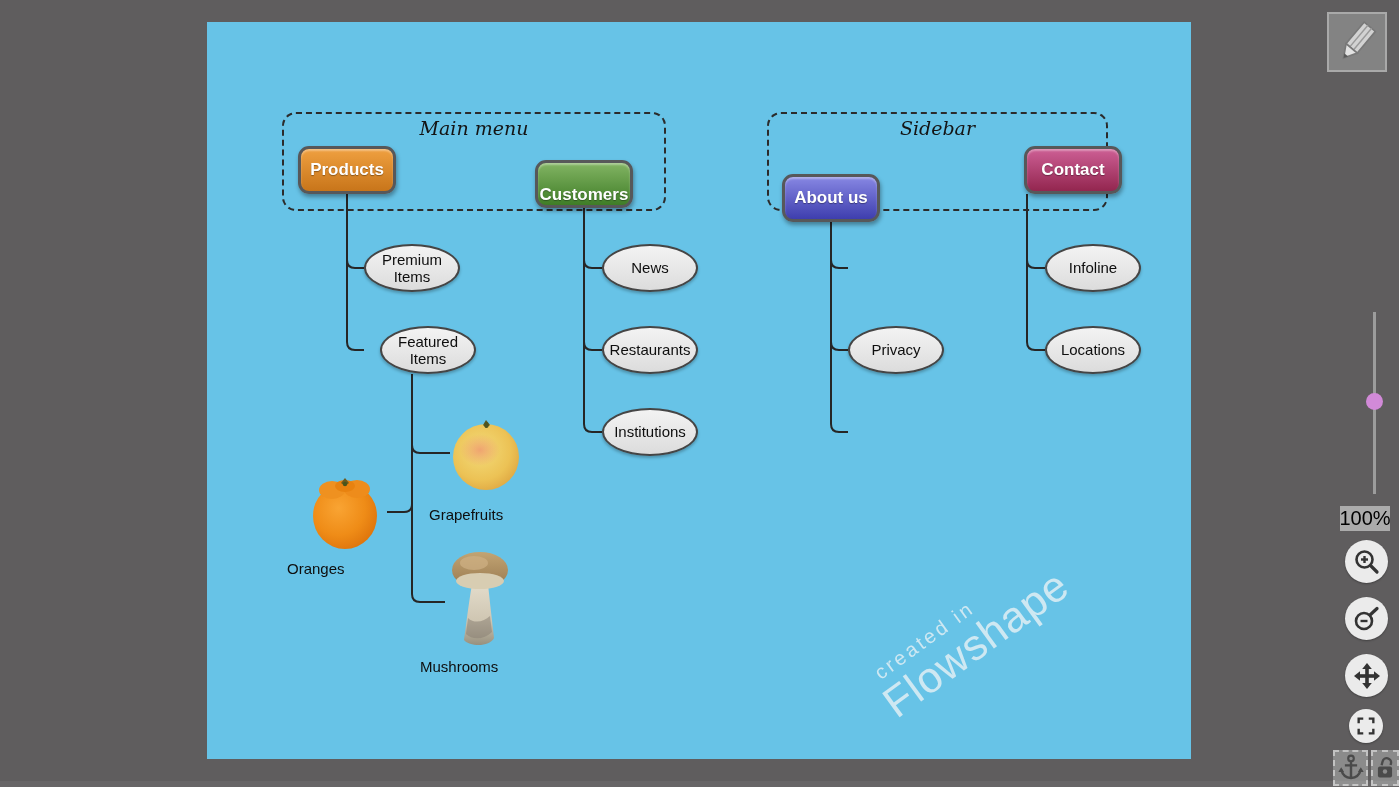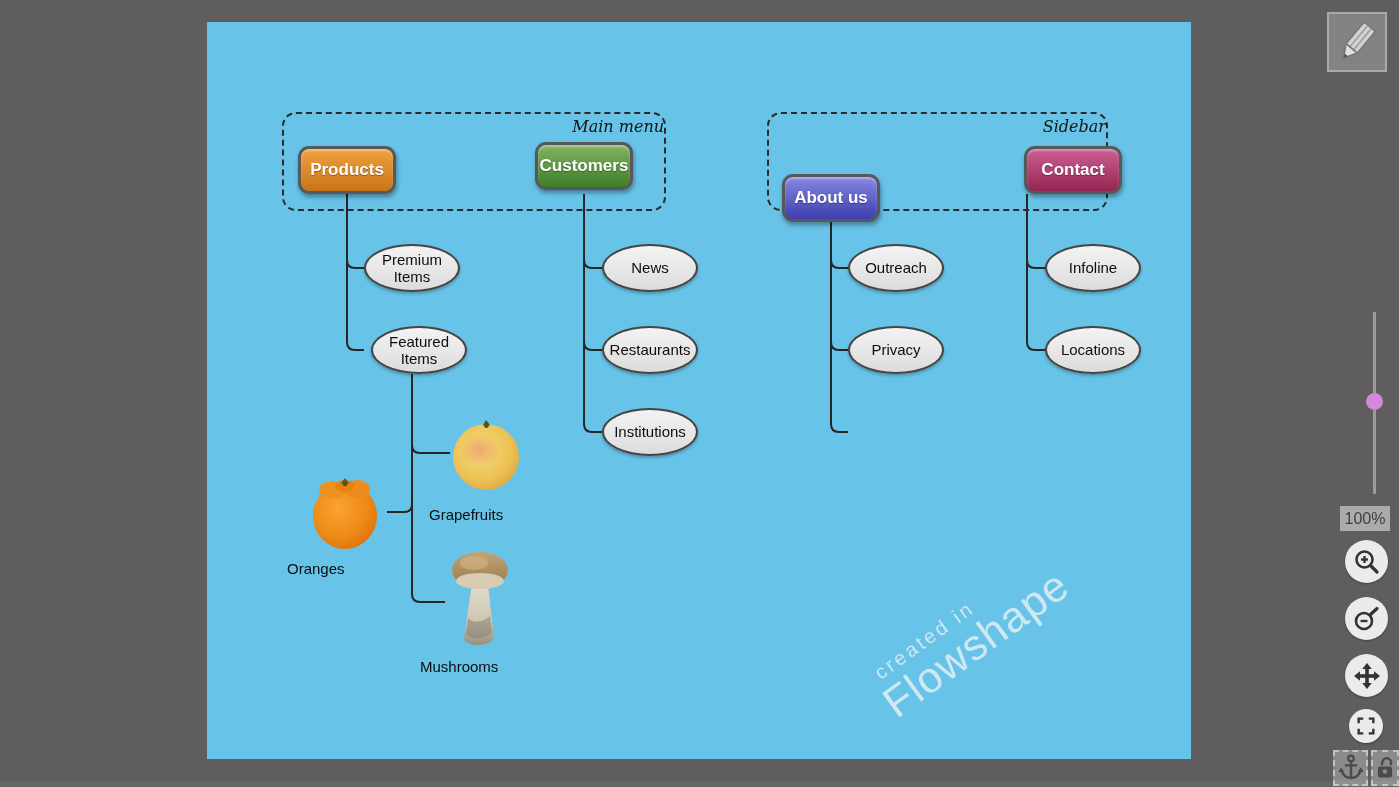--- a/index.html
+++ b/index.html
@@ -6,32 +6,32 @@
   html,body { width:1399px; height:787px; overflow:hidden; background:#5f5d5e;
     font-family:"Liberation Sans", sans-serif; }
   #stage { position:absolute; inset:0; width:1399px; height:787px; background:#5f5d5e; }
 
   
   .canvas { position:absolute; left:207px; top:22px; width:984px; height:737px; background:#67c3e7; }
   .connectors { position:absolute; left:0; top:0; }
 
   
   .group { position:absolute; border:2px dashed #2b2b2b; border-radius:14px; }
-  .group-title { display:block; text-align:right; margin-top:3px;
-    font-family:"DejaVu Serif", serif; font-style:italic; font-size:16px; color:#141414; }
+  .group-title { display:block; text-align:center; margin-top:3px;
+    font-family:"DejaVu Serif", serif; font-style:italic; font-size:19px; color:#141414; }
   .g-main { left:75px; top:90px; width:384px; height:99px; }
   .g-side { left:560px; top:90px; width:341px; height:99px; }
 
   
   .btn { position:absolute; width:98px; height:48px; border:3px solid #57585a; border-radius:11px;
     display:flex; align-items:center; justify-content:center;
     box-shadow:1px 3px 4px rgba(0,0,0,.35), inset 0 2px 2px rgba(255,255,255,.35);
     color:#fff; font-weight:bold; font-size:17px; text-shadow:0 1px 1px rgba(0,0,0,.35); cursor:pointer; }
   .btn-products  { left:91px;  top:124px; background:linear-gradient(180deg,#efa040,#c8751a);align-items:center; }
-  .btn-customers { left:328px; top:120px; background:linear-gradient(180deg,#82b463,#3f7d27); }
+  .btn-customers { left:328px; top:138px; background:linear-gradient(180deg,#82b463,#3f7d27);align-items:flex-end; }
   .btn-about     { left:575px; top:124px; background:linear-gradient(180deg,#8787e3,#3e3eae);margin-top:28px; }
   .btn-contact   { left:817px; top:124px; background:linear-gradient(180deg,#cd5f95,#93264f); }
 
   
   .node { position:absolute; width:96px; height:48px; border:2px solid #454545; border-radius:50%;
     background:linear-gradient(180deg,#f3f3f3,#dcdcdc);
     display:flex; align-items:center; justify-content:center;
     box-shadow:0 2px 3px rgba(0,0,0,.25); cursor:pointer; }
   .node-label { font-size:15px; color:#0e0e0e; text-align:center; white-space:pre-line; line-height:1.15; }
   .node.wide { width:113px; }
@@ -46,21 +46,21 @@
   .wm1 { display:block; font-size:20px; letter-spacing:3px; padding-left:10px; }
   .wm2 { display:block; font-size:43px; letter-spacing:1px; line-height:1.0; }
 
   
   .tool-square { position:absolute; left:1327px; top:12px; width:60px; height:60px;
     background:#838383; border:2px solid #a9a9a9; display:flex; align-items:center; justify-content:center; cursor:pointer; }
   .slider-track { position:absolute; left:1373px; top:312px; width:3px; height:182px; background:#9c9c9c; cursor:pointer; }
   .slider-thumb { position:absolute; left:1366px; top:393px; width:17px; height:17px; border-radius:50%;
     background:#d28ad8; cursor:grab; }
   .zoom-label { position:absolute; left:1340px; top:506px; width:50px; height:25px; background:#ababab;
-    color:#404040; font-size:16px; display:flex; align-items:center; justify-content:center; }
+    color:#000000; font-size:20px; display:flex; align-items:center; justify-content:center; }
   .round-btn { position:absolute; border-radius:50%; background:#ebebeb;
     display:flex; align-items:center; justify-content:center;
     box-shadow:0 1px 2px rgba(0,0,0,.3); cursor:pointer; }
   .rb-lg { width:43px; height:43px; }
   .rb-sm { width:34px; height:34px; }
   .b-zoomin  { left:1345px; top:540px; }
   .b-zoomout { left:1345px; top:597px; }
   .b-pan     { left:1345px; top:654px; }
   .b-full    { left:1349px; top:709px; }
   .pin-btn { position:absolute; top:750px; height:36px; background:#8b8b8b;
@@ -116,35 +116,32 @@
       <span>About us</span>
     </div>
     <div class="btn btn-contact">
       <span>Contact</span>
     </div>
 
     <div class="node" style="left:157px;top:222px">
       <span class="node-label">Premium
 Items</span>
       </div>
-    <div class="node" style="left:164px;top:304px">
+    <div class="node" style="left:173px;top:304px">
       <span class="node-label">Featured
 Items</span>
       </div>
     <div class="node" style="left:395px;top:222px">
       <span class="node-label">News</span>
       </div>
     <div class="node" style="left:395px;top:304px">
       <span class="node-label">Restaurants</span>
       </div>
     <div class="node" style="left:395px;top:386px">
       <span class="node-label">Institutions</span>
-      </div>
-    <div class="node" style="left:641px;top:222px">
-      <span class="node-label">Outreach</span>
       </div>
     <div class="node" style="left:641px;top:304px">
       <span class="node-label">Privacy</span>
       </div>
     <div class="node" style="left:838px;top:222px">
       <span class="node-label">Infoline</span>
       </div>
     <div class="node" style="left:838px;top:304px">
       <span class="node-label">Locations</span>
       </div>

